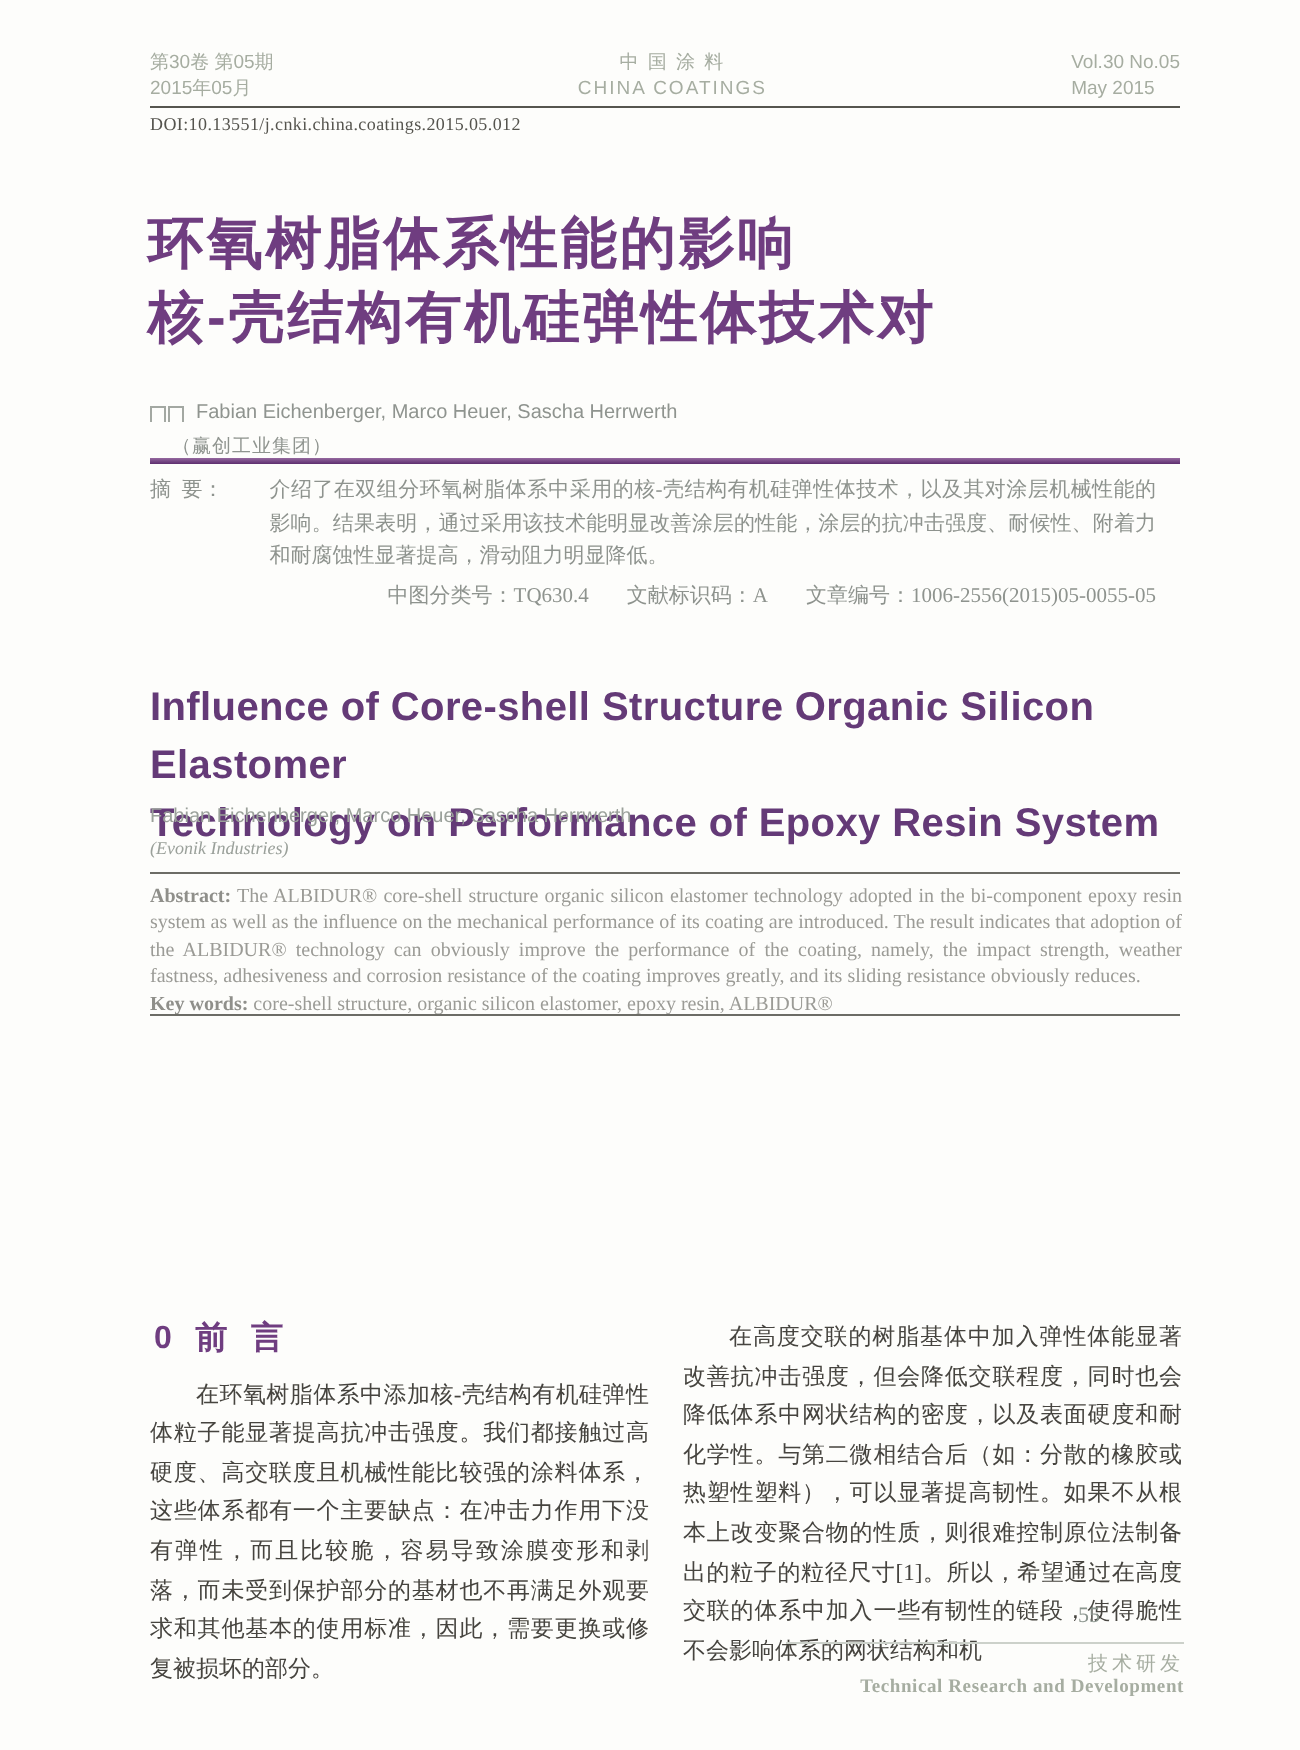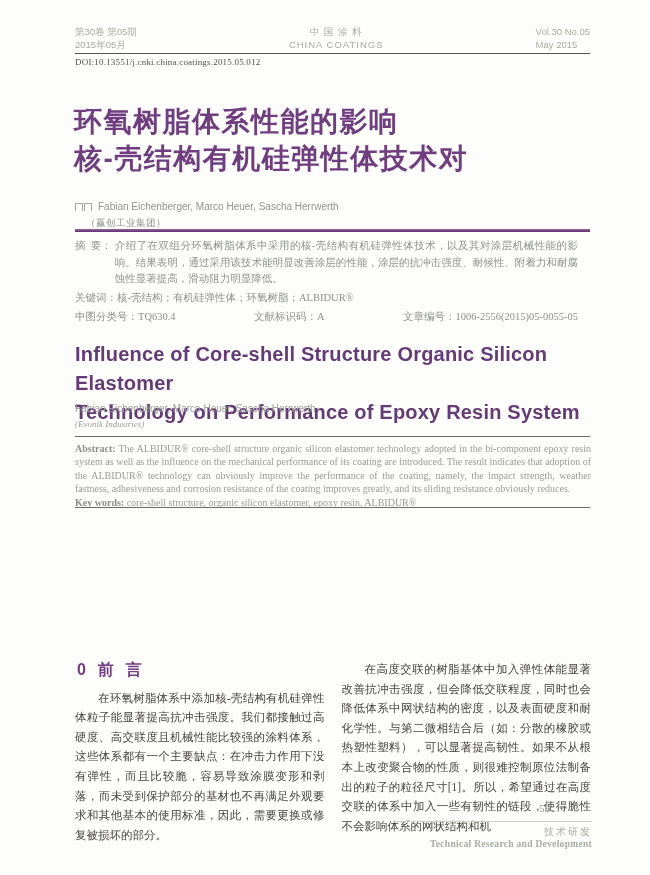--- a/index.html
+++ b/index.html
@@ -37,25 +37,25 @@
   .rule-purple{
     position:absolute;top:229px;left:75px;width:515px;height:3px;
     background:linear-gradient(to bottom,#95689f 0%,#5d2e6e 100%);
   }
   
   .abstract-cn{
     position:absolute;top:238px;left:75px;width:503px;
     color:#8e938e;font-size:10.5px;line-height:16.5px;
     font-family:"Liberation Serif",serif;
   }
-  .hang{display:flex;}
+  .hang{display:flex;gap:20px;}
   .hang-label{flex:0 0 auto;white-space:pre;margin-right:3px;}
   .hang-text{flex:1;text-align:justify;}
   .kw-line{margin-top:2px;}
-  .meta-row{display:flex;justify-content:space-between;margin-top:3px;width:503px;}
+  .meta-row{display:flex;justify-content:flex-end;margin-top:3px;width:503px;gap:19px;}
   .meta-row span{white-space:pre;}
   
   .title-en{
     position:absolute;top:340px;left:75px;width:520px;
     color:#643a77;font-weight:bold;font-size:20px;line-height:29px;letter-spacing:.2px;
   }
   .authors-en{position:absolute;top:403px;left:75px;color:#9aa09a;font-size:10px;}
   .affiliation-en{
     position:absolute;top:419px;left:75px;color:#9aa09a;font-size:9px;font-style:italic;
     font-family:"Liberation Serif",serif;
@@ -119,23 +119,20 @@
   </div>
   <div class="affiliation-cn">（赢创工业集团）</div>
 
   <div class="rule-purple"></div>
 
   <div class="abstract-cn">
     <div class="hang">
       <span class="hang-label">摘  要：</span>
       <span class="hang-text">介绍了在双组分环氧树脂体系中采用的核-壳结构有机硅弹性体技术，以及其对涂层机械性能的影响。结果表明，通过采用该技术能明显改善涂层的性能，涂层的抗冲击强度、耐候性、附着力和耐腐蚀性显著提高，滑动阻力明显降低。</span>
     </div>
-    <div class="kw-line">
-      <span>关键词：</span><span>核-壳结构；有机硅弹性体；环氧树脂；ALBIDUR®</span>
-    </div>
     <div class="meta-row">
       <span>中图分类号：TQ630.4</span>
       <span>文献标识码：A</span>
       <span>文章编号：1006-2556(2015)05-0055-05</span>
     </div>
   </div>
 
   <div class="title-en">
     <div>Influence of Core-shell Structure Organic Silicon Elastomer</div>
     <div>Technology on Performance of Epoxy Resin System</div>

